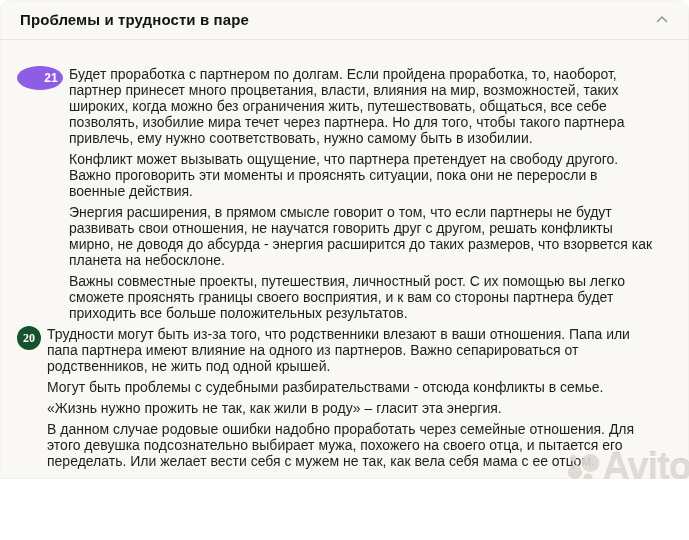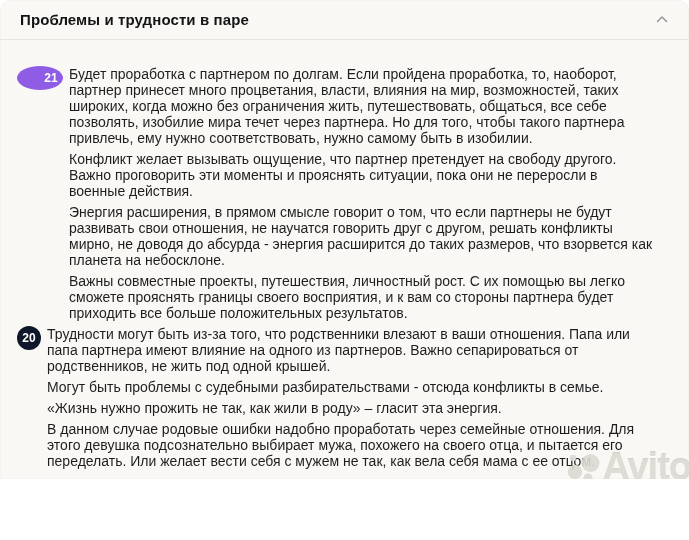--- a/index.html
+++ b/index.html
@@ -109,28 +109,28 @@
       </svg>
     </div>
 
     <div class="divider"></div>
 
     <div class="content" id="items-container">
   <div class="item">
     <span class="badge" style="background: rgb(143, 92, 230); padding-left: 22px;">21</span>
     <div class="paragraphs">
             <p>Будет проработка с партнером по долгам. Если пройдена проработка, то, наоборот, партнер принесет много процветания, власти, влияния на мир, возможностей, таких широких, когда можно без ограничения жить, путешествовать, общаться, все себе позволять, изобилие мира течет через партнера. Но для того, чтобы такого партнера привлечь, ему нужно соответствовать, нужно самому быть в изобилии.</p>
-            <p>Конфликт желает вызывать ощущение, что партнер претендует на свободу другого. Важно проговорить эти моменты и прояснять ситуации, пока они не переросли в военные действия.</p>
+            <p>Конфликт может вызывать ощущение, что партнера претендует на свободу другого. Важно проговорить эти моменты и прояснять ситуации, пока они не переросли в военные действия.</p>
             <p>Энергия расширения, в прямом смысле говорит о том, что если партнеры не будут развивать свои отношения, не научатся говорить друг с другом, решать конфликты мирно, не доводя до абсурда - энергия расширится до таких размеров, что взорвется как планета на небосклоне.</p>
             <p>Важны совместные проекты, путешествия, личностный рост. С их помощью вы легко сможете прояснять границы своего восприятия, и к вам со стороны партнера будет приходить все больше положительных результатов.</p>
           </div>
   </div>
 
   <div class="item">
-    <span class="badge" style="background: #0f172a;">20</span>
+    <span class="badge" style="background: #14532d; font-family: Liberation Serif, serif;">20</span>
     <div class="paragraphs">
             <p>Трудности могут быть из-за того, что родственники влезают в ваши отношения. Папа или папа партнера имеют влияние на одного из партнеров. Важно сепарироваться от родственников, не жить под одной крышей.</p>
             <p>Могут быть проблемы с судебными разбирательствами - отсюда конфликты в семье.</p>
             <p>«Жизнь нужно прожить не так, как жили в роду» – гласит эта энергия.</p>
             <p>В данном случае родовые ошибки надобно проработать через семейные отношения. Для этого девушка подсознательно выбирает мужа, похожего на своего отца, и пытается его переделать. Или желает вести себя с мужем не так, как вела себя мама с ее отцом.</p>
           </div>
   </div>
 </div>
 
     <div class="watermark">

